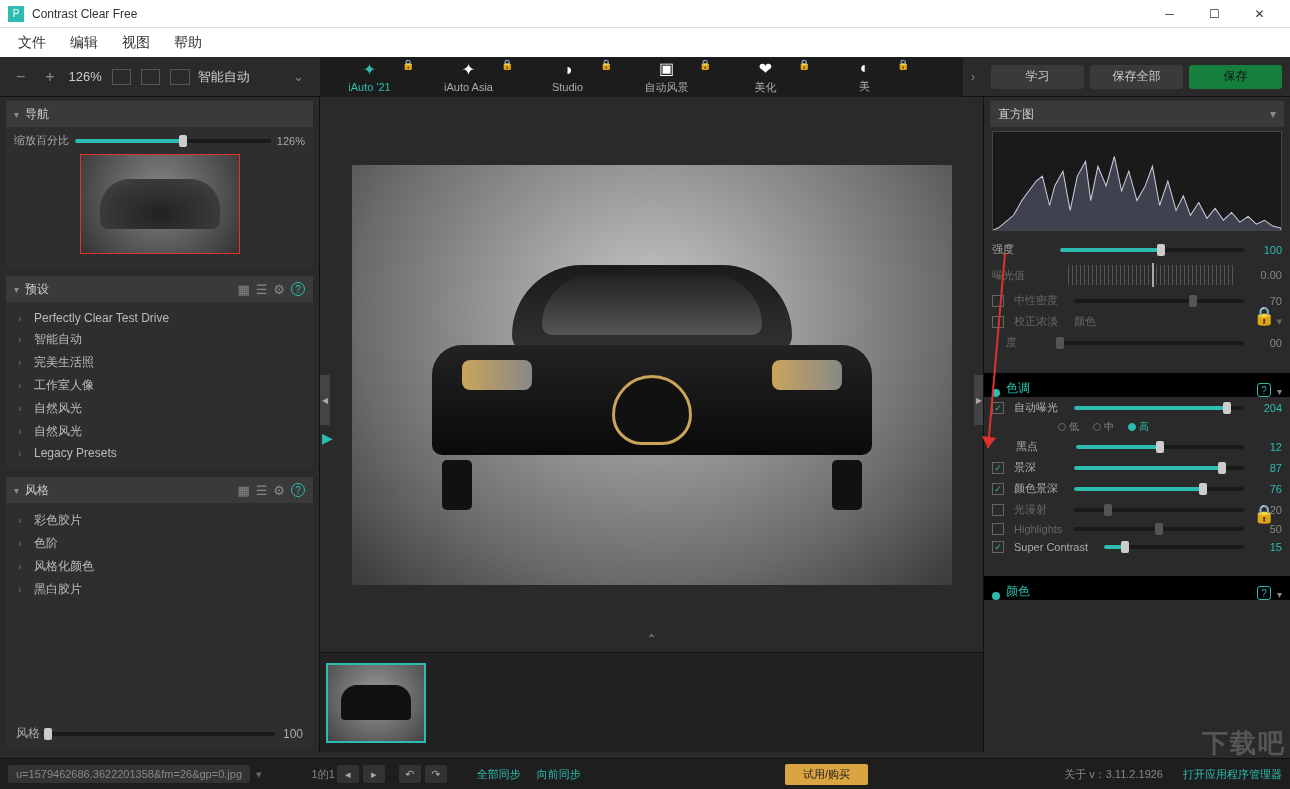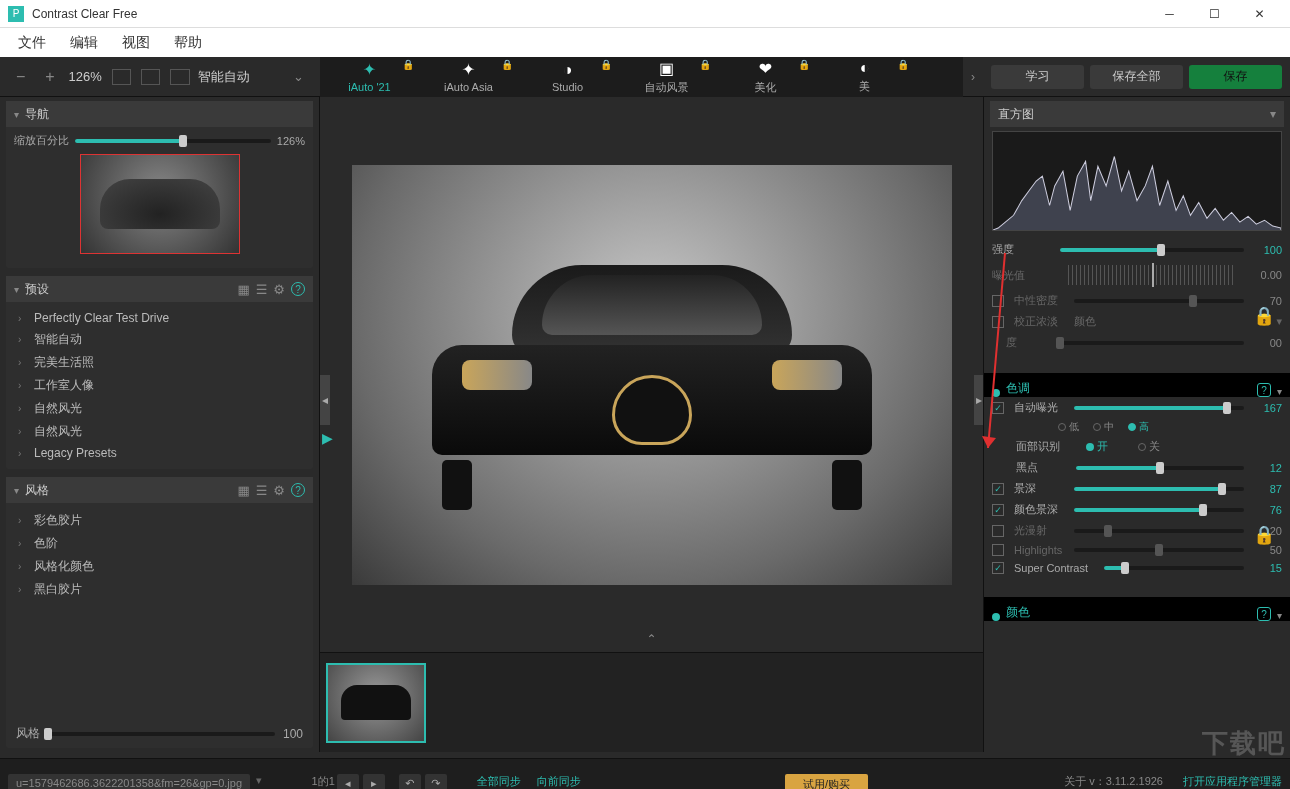--- a/index.html
+++ b/index.html
@@ -100,21 +100,21 @@
 .radio-row .r { width:8px; height:8px; border-radius:50%; border:1px solid #666; display:inline-block;}
 .radio-row .r.on { background:#2dbdb0; border-color:#2dbdb0;}
 .radio-row .active { color:#2dbdb0; }
 .lock-big { position:absolute; right:14px; color:#888; font-size:18px; pointer-events:none;}
 .comb { height:20px; margin:2px 8px; background:repeating-linear-gradient(90deg,#555 0,#555 1px,transparent 1px,transparent 4px); position:relative;}
 .comb .mark { position:absolute; top:-2px; left:50%; width:2px; height:24px; background:#aaa;}
 
 .annot-arrow { position:absolute; top:248px; right:280px; width:30px; height:210px; pointer-events:none; z-index:50;}
 
 
-.statusbar { position:absolute; bottom:0; left:0; right:0; height:26px; background:#1e1e1e; display:flex; align-items:flex-start; padding:15px 8px; font-size:11px; color:#888; border-top:1px solid #111;}
+.statusbar { position:absolute; bottom:0; left:0; right:0; height:26px; background:#1e1e1e; display:flex; align-items:center; padding:15px 8px; font-size:11px; color:#888; border-top:1px solid #111;}
 .statusbar .sb-btn { width:22px; height:18px; background:#333; margin:0 2px; display:flex; align-items:center; justify-content:center; cursor:pointer; border-radius:2px; color:#aaa;}
 .statusbar .sync { color:#2dbdb0; margin:0 8px; cursor:pointer;}
 .statusbar .buy { background:#d9a441; color:#222; padding:3px 18px; border-radius:2px; cursor:pointer; margin:0 8px;}
 .statusbar .flex { flex:1; }
 .statusbar .link { color:#2dbdb0; cursor:pointer; }
 .style-slider-row{display:flex;align-items:center;padding:6px 10px;gap:8px;color:#aaa;font-size:12px;margin-top:auto;}
 
 
 .watermark { position:absolute; right:4px; bottom:28px; font-size:26px; color:rgba(220,220,220,0.25); font-weight:bold; letter-spacing:2px; pointer-events:none; z-index:60;}
 </style>
@@ -379,49 +379,35 @@
       <span class="chev2">▾</span>
     </div>
 
     <div class="right-row">
       <span class="cb checked"></span>
       <span class="lbl" style="width:50px;">自动曝光</span>
       <div class="slider">
           <div class="fill" style="width:90%"></div>
           <div class="thumb" style="left:90%"></div>
         </div>
-      <span class="val">167</span>
+      <span class="val">204</span>
     </div>
     <div class="radio-row">
       <span>
           <span class="r"></span>
           <span>低</span>
         </span>
       <span>
           <span class="r"></span>
           <span>中</span>
         </span>
       <span class="active">
           <span class="r on"></span>
           <span>高</span>
         </span>
-    </div>
-    <div class="right-row">
-      <span style="width:14px;"></span>
-      <span class="lbl" style="width:50px;">面部识别</span>
-      <div style="flex:1;display:flex;gap:30px;padding-left:10px;">
-        <span class="active" style="color:#2dbdb0;display:flex;align-items:center;gap:3px;">
-            <span class="r on" style="display:inline-block;width:8px;height:8px;border-radius:50%;background:#2dbdb0;"></span>
-            <span>开</span>
-          </span>
-        <span style="color:#888;display:flex;align-items:center;gap:3px;">
-            <span class="r" style="display:inline-block;width:8px;height:8px;border-radius:50%;border:1px solid #666;"></span>
-            <span>关</span>
-          </span>
-      </div>
     </div>
     <div class="right-row">
       <span style="width:14px;"></span>
       <span class="lbl" style="width:50px;">黑点</span>
       <div class="slider">
           <div class="fill" style="width:50%"></div>
           <div class="thumb" style="left:50%"></div>
         </div>
       <span class="val">12</span>
     </div>

